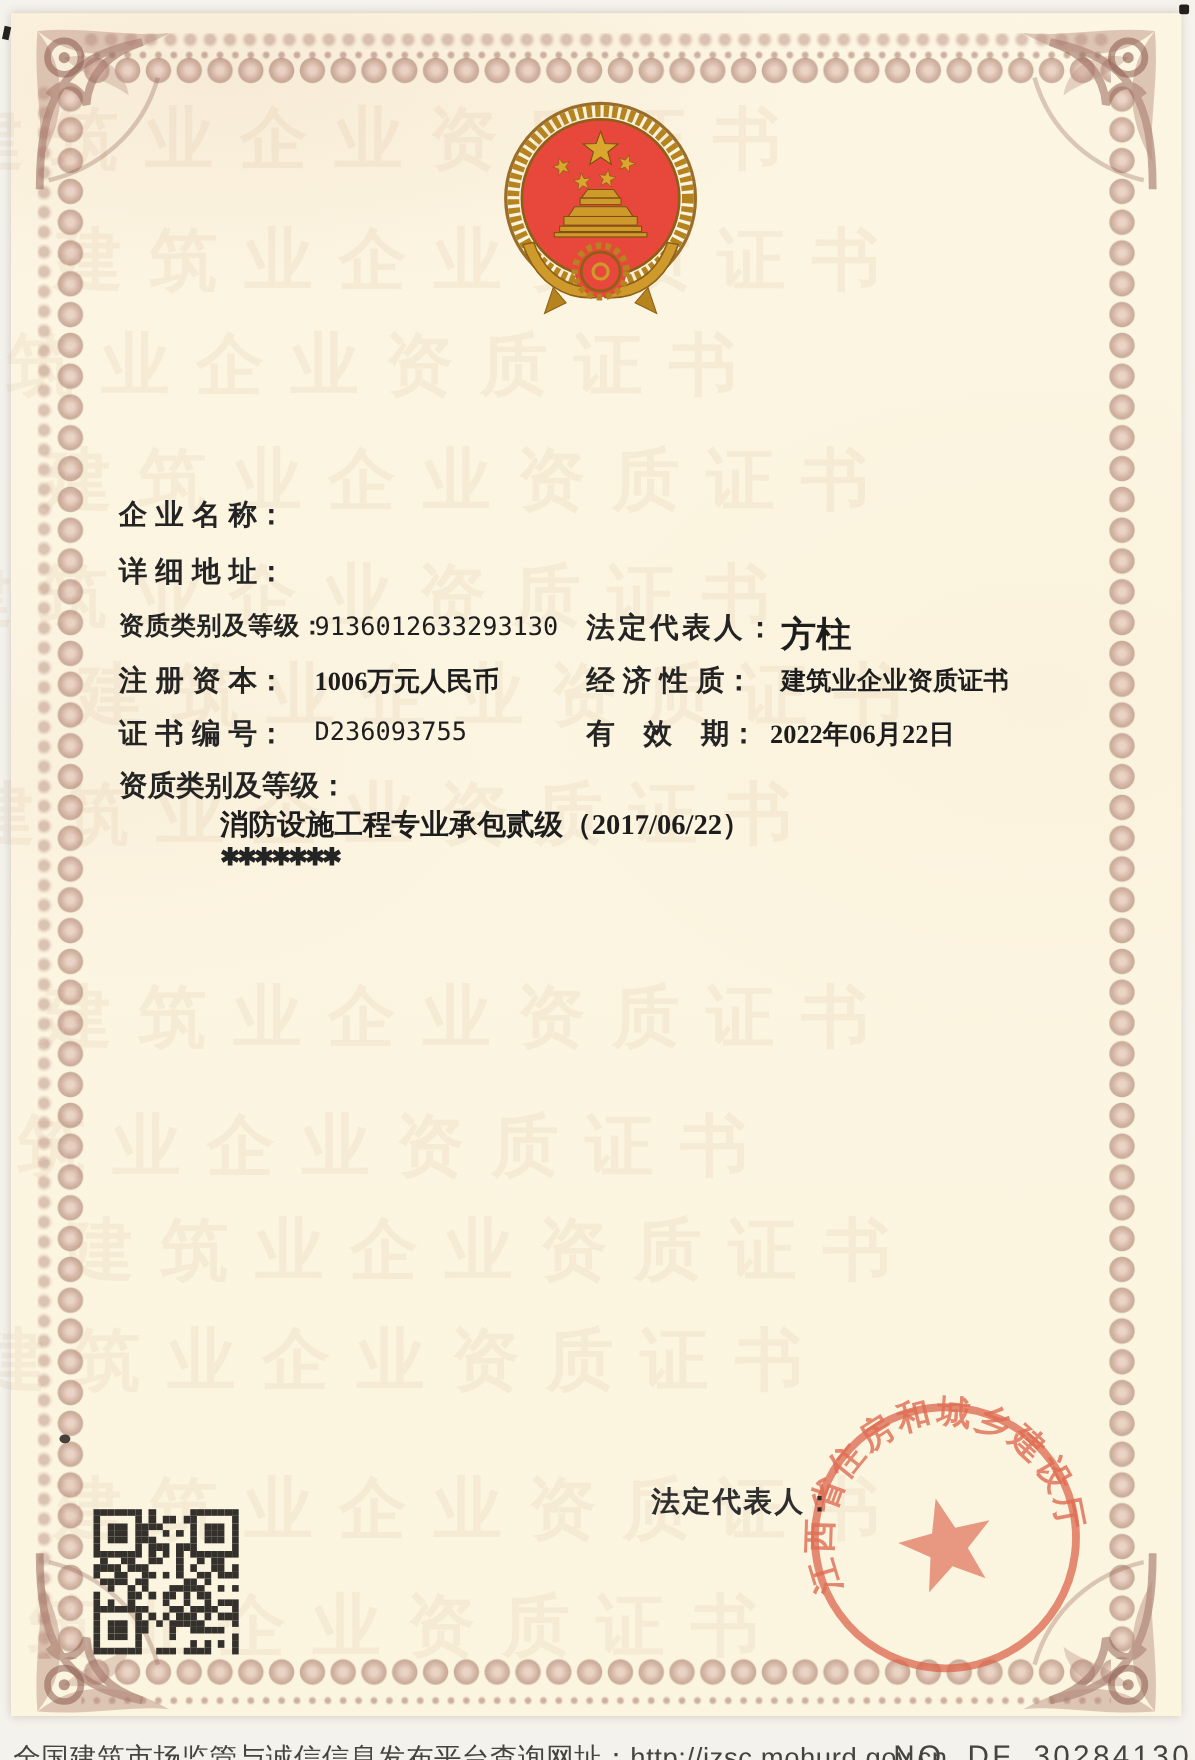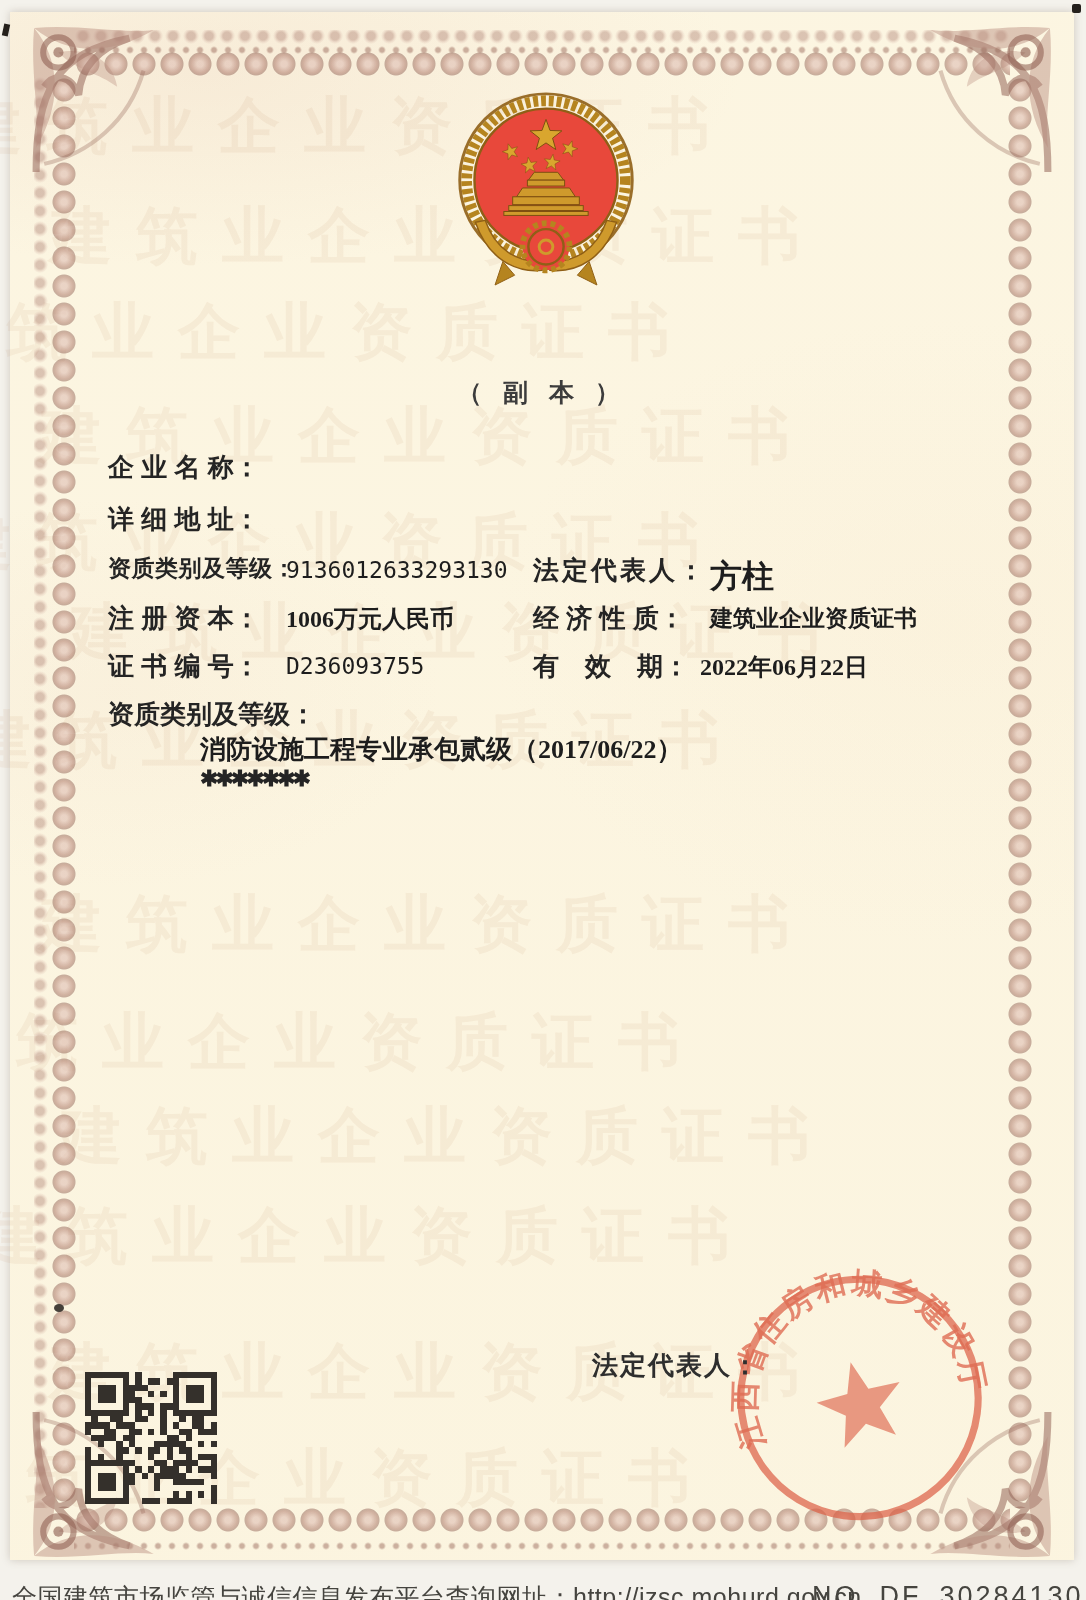--- a/index.html
+++ b/index.html
@@ -212,21 +212,20 @@
       <path d="M28,138 C40,174 68,190 96,187 L96,177 C72,180 48,166 38,136 Z" fill="#cf9a2c" stroke="#8f5f16" stroke-width="1.5"></path>
       <path d="M172,138 C160,174 132,190 104,187 L104,177 C128,180 152,166 162,136 Z" fill="#cf9a2c" stroke="#8f5f16" stroke-width="1.5"></path>
       <path d="M56,178 L48,202 L68,192 Z" fill="#b5841f" stroke="#8f5f16" stroke-width="1"></path>
       <path d="M144,178 L152,202 L132,192 Z" fill="#b5841f" stroke="#8f5f16" stroke-width="1"></path>
       <circle cx="100" cy="163" r="24" fill="#e8483b" stroke="#b5841f" stroke-width="6" stroke-dasharray="5 4"></circle>
       <circle cx="100" cy="163" r="18" fill="none" stroke="#8f5f16" stroke-width="2.5"></circle>
       <circle cx="100" cy="163" r="7" fill="none" stroke="#cf9a2c" stroke-width="3"></circle>
     </g>
   </svg>
 
-  <div class="subtitle">（ 副 本 ）</div>
 
   <div class="fields">
     <div class="frow" style="top:0">
       <span class="lbl">企 业 名 称：</span>
     </div>
     <div class="frow" style="top:52px">
       <span class="lbl">详 细 地 址：</span>
     </div>
     <div class="frow" style="top:103px">
       <span class="lbl" style="font-size:23px;letter-spacing:.5px">资质类别及等级：</span>

